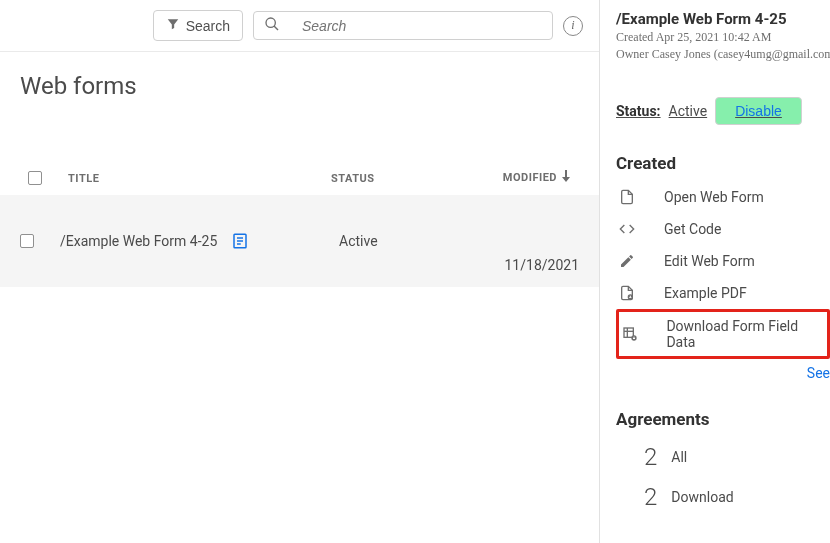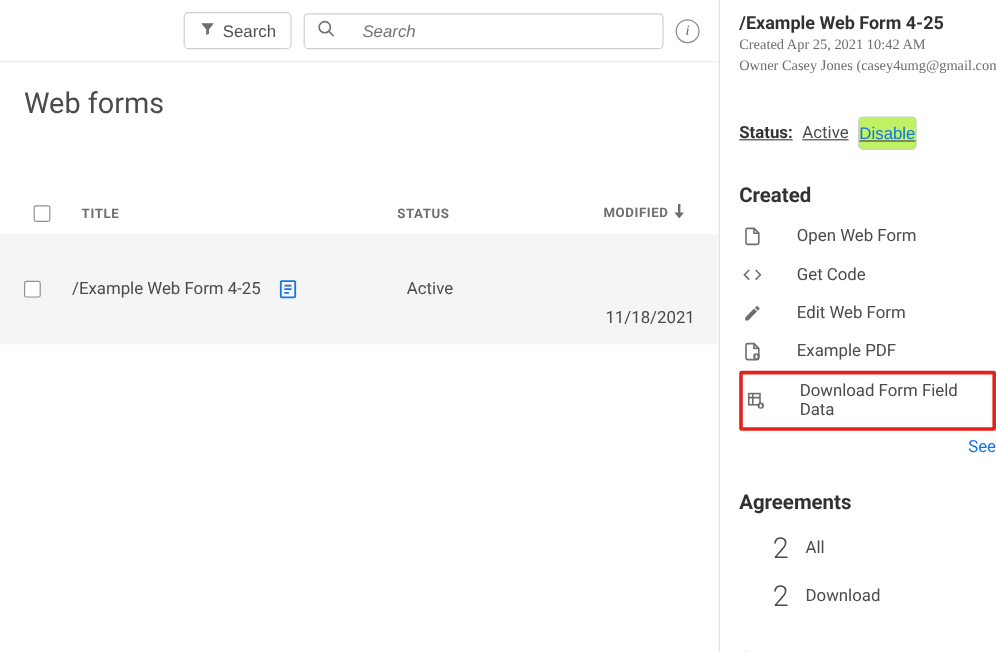--- a/index.html
+++ b/index.html
@@ -132,23 +132,23 @@
       margin-top: 35px;
       display: flex;
       align-items: center;
       gap: 8px;
       text-decoration: underline;
     }
     .rp-status-row b { color:#323232; }
     .disable-btn {
       border: 1px solid #d0d0d0;
       border-radius: 4px;
-      padding: 5px 0;
+      padding: 5px 19px;
       color: #1473e6;
-      background: #bef264;
+      background: #86efac;
       cursor: pointer;
       font-size: 14px;
     }
     .section-head {
       font-size: 17px;
       font-weight: 700;
       color: #323232;
       margin-top: 28px;
       margin-bottom: 8px;
     }

